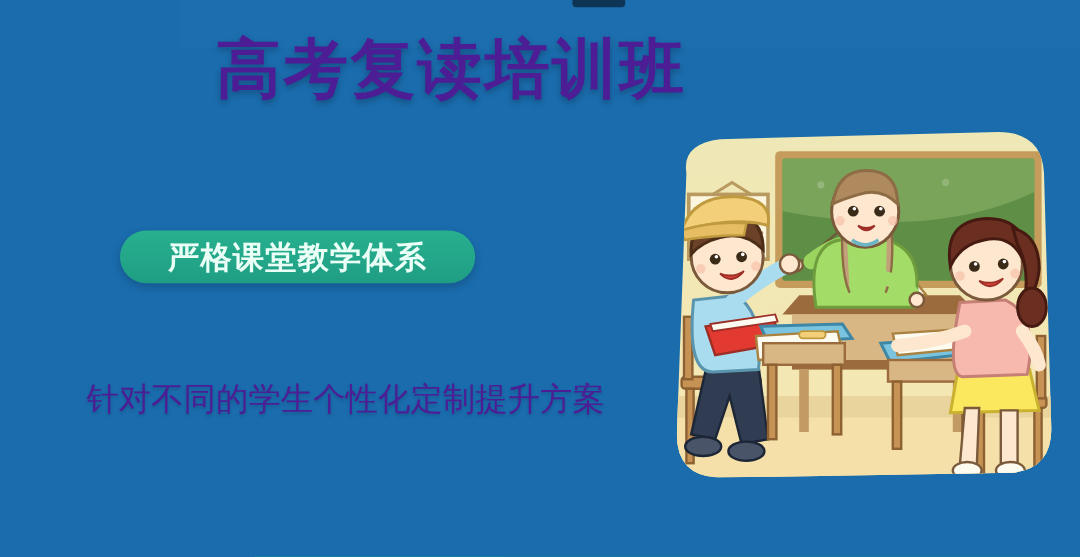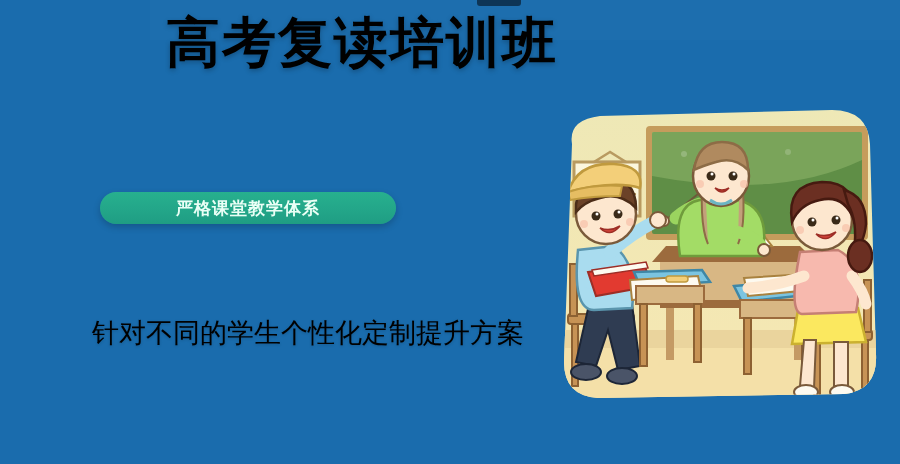--- a/index.html
+++ b/index.html
@@ -45,66 +45,66 @@
     position:absolute;
     left:477px; top:0; width:44px; height:6px;
     background:#0c2c47;
     opacity:.85;
     border-radius:0 0 3px 3px;
   }
 
   
   .title{
     position:absolute;
-    left:152px; top:12px;
+    left:152px; top:28px;
     width:420px;
-    text-align:center;
+    text-align:right;
     font-size:54px;
     line-height:60px;
     font-weight:bold;
-    color:#000000;
+    color:#4c1d95;
     letter-spacing:2px;
     text-shadow:0 2px 5px rgba(0,0,0,.25);
     white-space:nowrap;
   }
 
   
   .badge{
     position:absolute;
     display:flex;
     align-items:center;
     justify-content:center;
     border-radius:26px;
     background:linear-gradient(180deg,#27b08e 0%,#23a689 55%,#1f9d83 100%);
     color:#eafff6;
     font-weight:bold;
     box-shadow:0 3px 7px rgba(0,0,0,.20);
     white-space:nowrap;
   }
   .badge-1{
     left:100px; top:192px;
-    width:296px; height:32px;
-    font-size:17px;
+    width:296px; height:44px;
+    font-size:26px;
     letter-spacing:1px;
   }
   .badge-2{
     left:145px; top:248px;
     width:296px; height:46px;
     font-size:27px;
     letter-spacing:1px;
   }
 
   .tagline{
     position:absolute;
-    left:92px; top:316px;
+    left:72px; top:316px;
     width:420px;
     text-align:left;
     font-size:27px;
     line-height:34px;
-    color:#000000;
+    color:#4c1d95;
     letter-spacing:0px;
     white-space:nowrap;
     text-shadow:0 1px 3px rgba(0,0,0,.18);
   }
 
   
   .illus{
     position:absolute;
     left:548px; top:104px;
     width:342px; height:300px;

